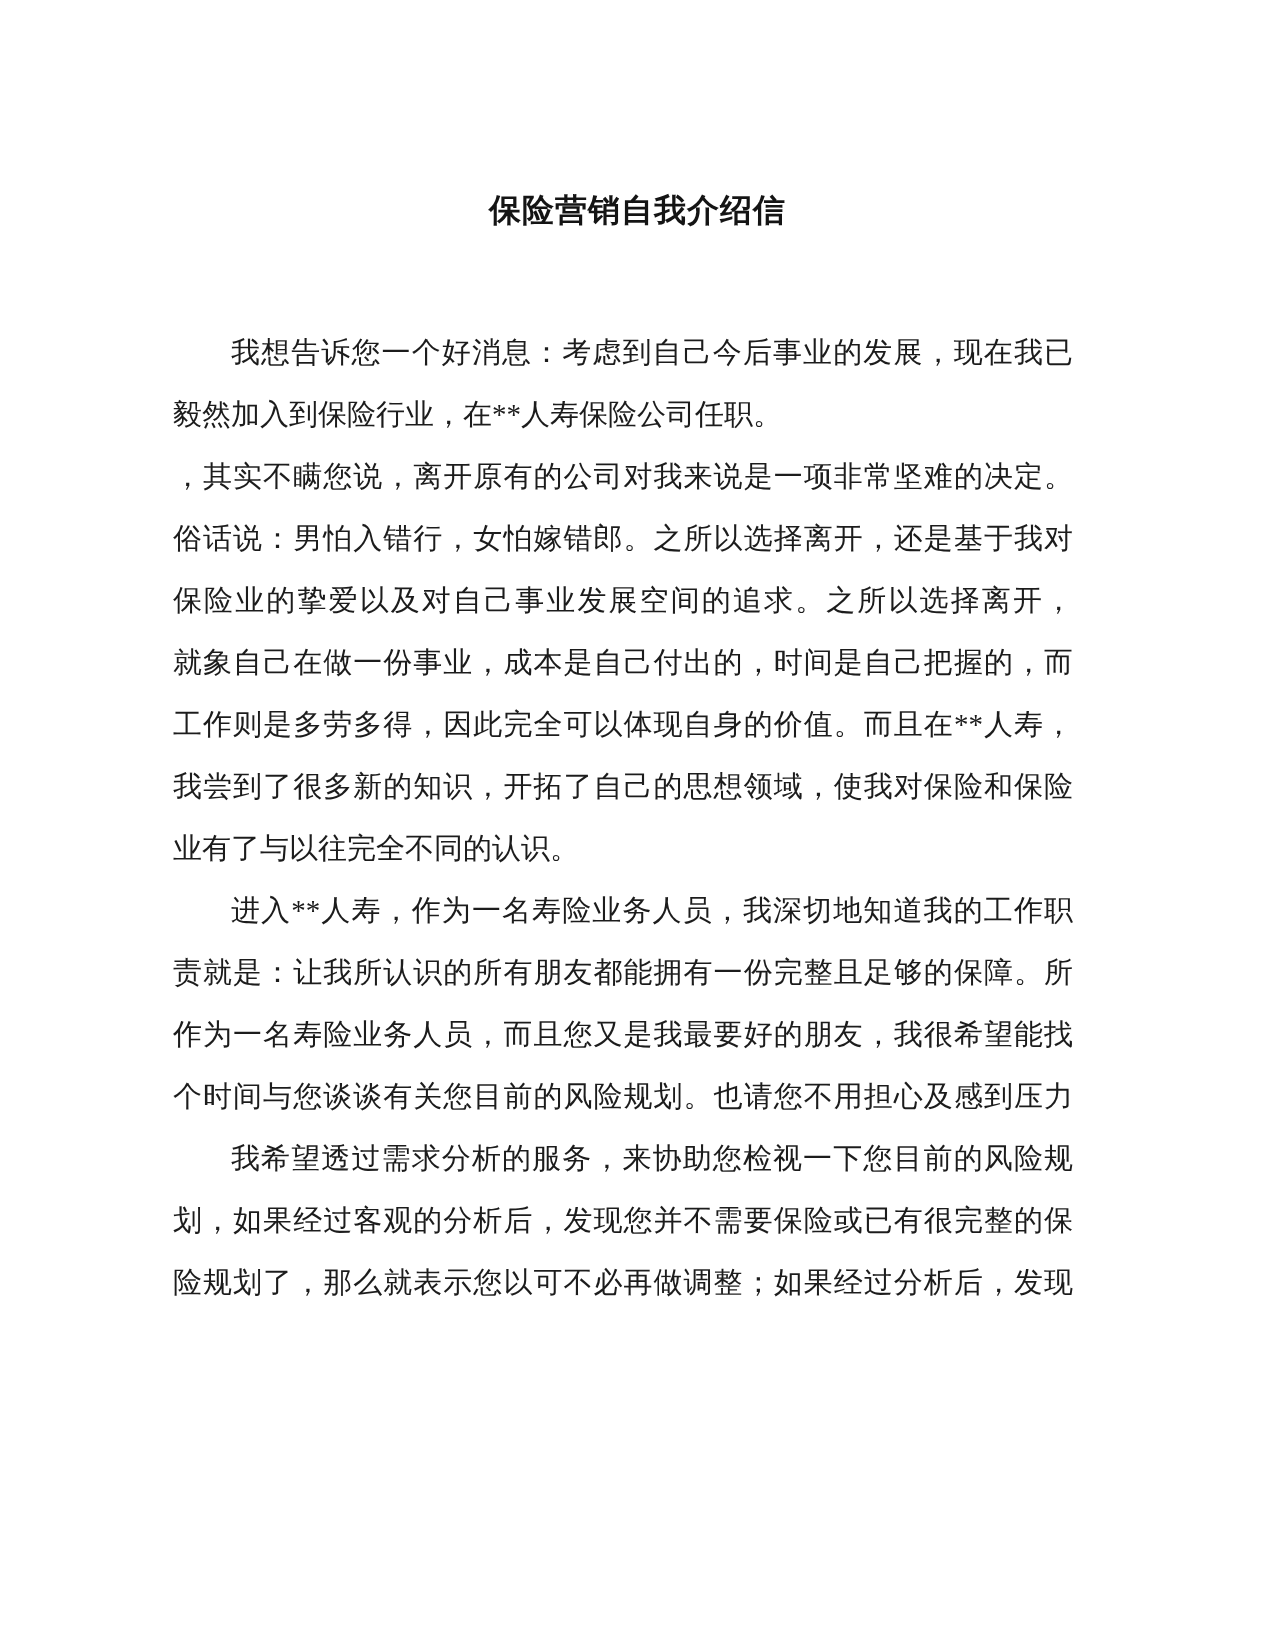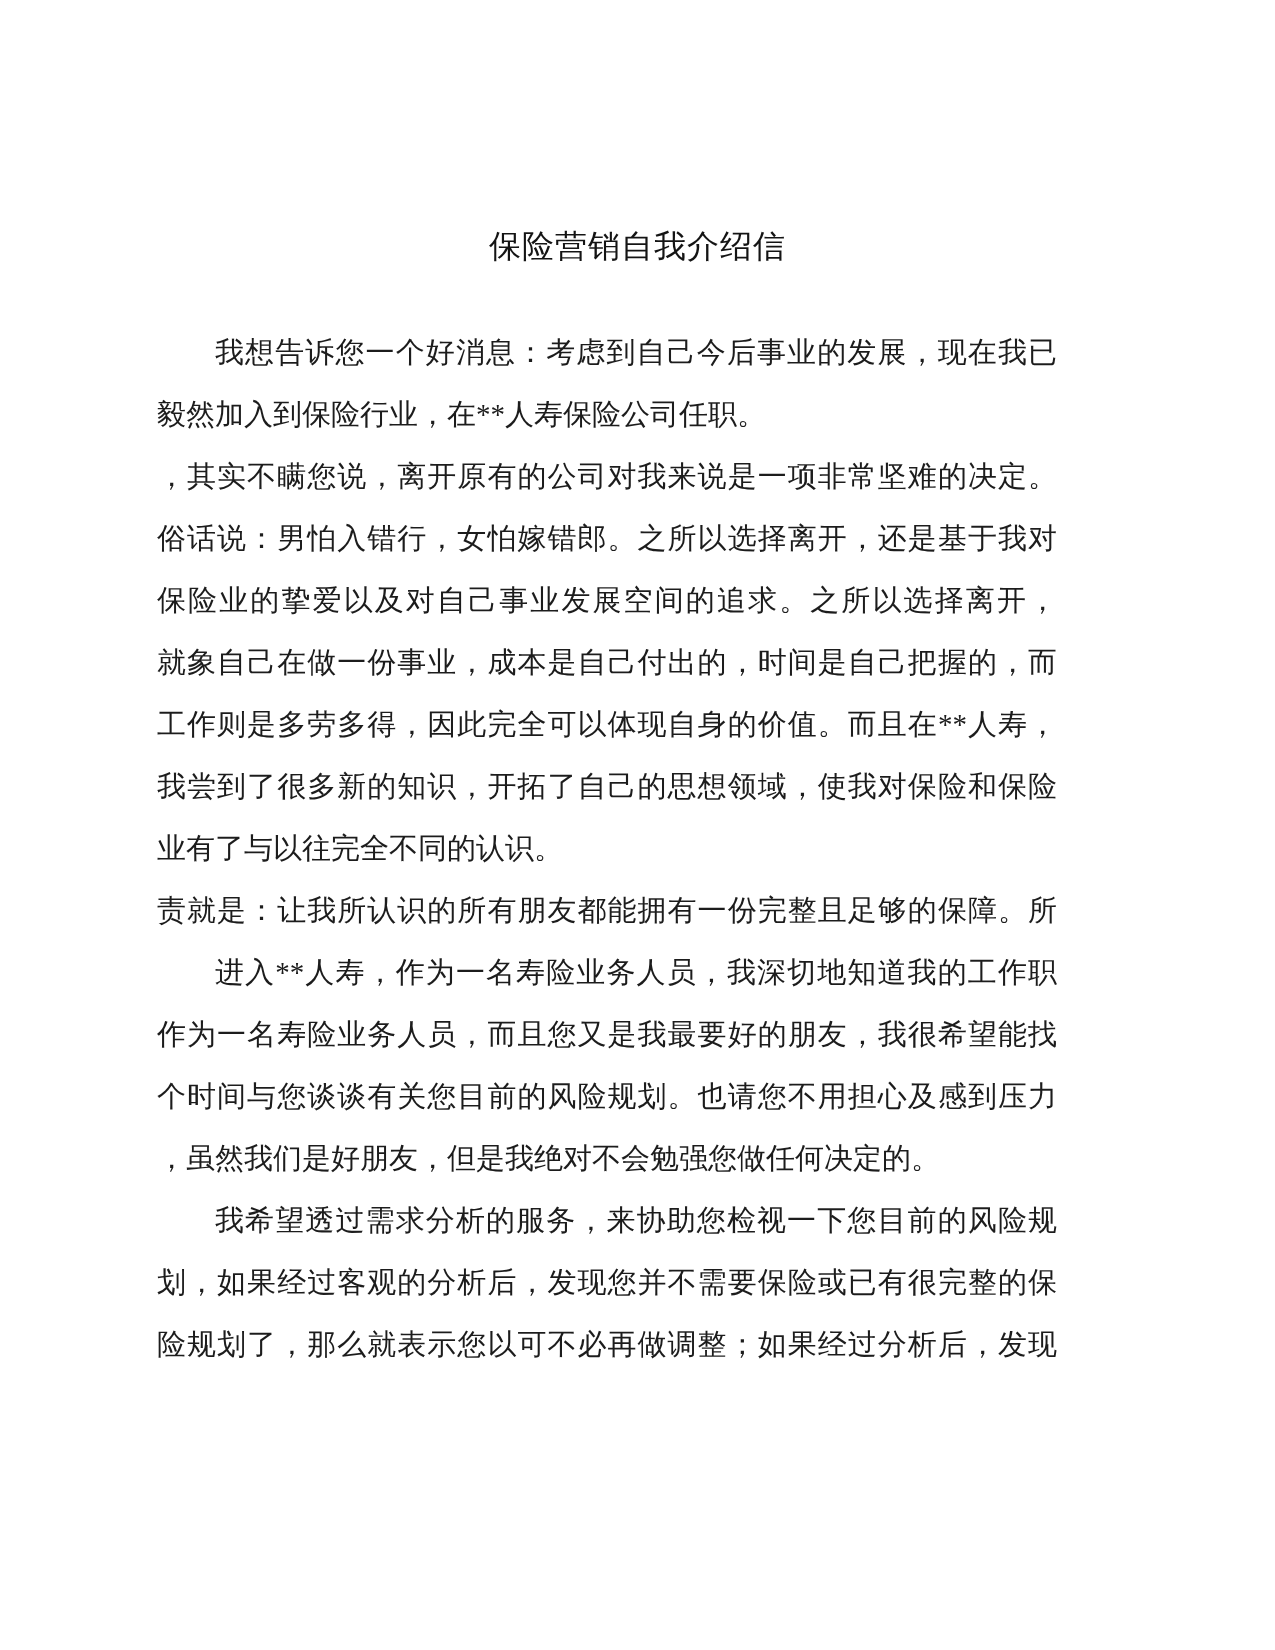--- a/index.html
+++ b/index.html
@@ -7,34 +7,34 @@
   .page {
     position:relative;
     width:1275px;
     height:1650px;
     background:#ffffff;
     overflow:hidden;
     font-family:"Liberation Serif","DejaVu Serif",serif;
   }
   .doc-title {
     position:absolute;
-    top:224px;
+    top:188px;
     left:0;
     width:100%;
     text-align:center;
     font-family:"Liberation Sans","DejaVu Sans",sans-serif;
-    font-weight:400;
+    font-weight:700;
     font-size:32px;
     line-height:44px;
     letter-spacing:1px;
     color:#141414;
   }
   .doc-body {
     position:absolute;
-    left:157px;
+    left:173px;
     top:321px;
     width:900px;
     font-size:29px;
     color:#1c1c1c;
   }
   .line {
     height:62px;
     line-height:62px;
     text-align:justify;
     text-align-last:justify;
@@ -54,22 +54,21 @@
   <div class="doc-body" id="doc-body">
       <div class="line indent">我想告诉您一个好消息：考虑到自己今后事业的发展，现在我已</div>
       <div class="line para-end">毅然加入到保险行业，在**人寿保险公司任职。</div>
       <div class="line">，其实不瞒您说，离开原有的公司对我来说是一项非常坚难的决定。</div>
       <div class="line">俗话说：男怕入错行，女怕嫁错郎。之所以选择离开，还是基于我对</div>
       <div class="line">保险业的挚爱以及对自己事业发展空间的追求。之所以选择离开，</div>
       <div class="line">就象自己在做一份事业，成本是自己付出的，时间是自己把握的，而</div>
       <div class="line">工作则是多劳多得，因此完全可以体现自身的价值。而且在**人寿，</div>
       <div class="line">我尝到了很多新的知识，开拓了自己的思想领域，使我对保险和保险</div>
       <div class="line para-end">业有了与以往完全不同的认识。</div>
+      <div class="line indent">进入**人寿，作为一名寿险业务人员，我深切地知道我的工作职</div>
       <div class="line">责就是：让我所认识的所有朋友都能拥有一份完整且足够的保障。所</div>
-      <div class="line indent">进入**人寿，作为一名寿险业务人员，我深切地知道我的工作职</div>
       <div class="line">作为一名寿险业务人员，而且您又是我最要好的朋友，我很希望能找</div>
       <div class="line">个时间与您谈谈有关您目前的风险规划。也请您不用担心及感到压力</div>
-      <div class="line para-end">，虽然我们是好朋友，但是我绝对不会勉强您做任何决定的。</div>
       <div class="line indent">我希望透过需求分析的服务，来协助您检视一下您目前的风险规</div>
       <div class="line">划，如果经过客观的分析后，发现您并不需要保险或已有很完整的保</div>
       <div class="line">险规划了，那么就表示您以可不必再做调整；如果经过分析后，发现</div>
     </div>
 </div>
 
 </body></html>

